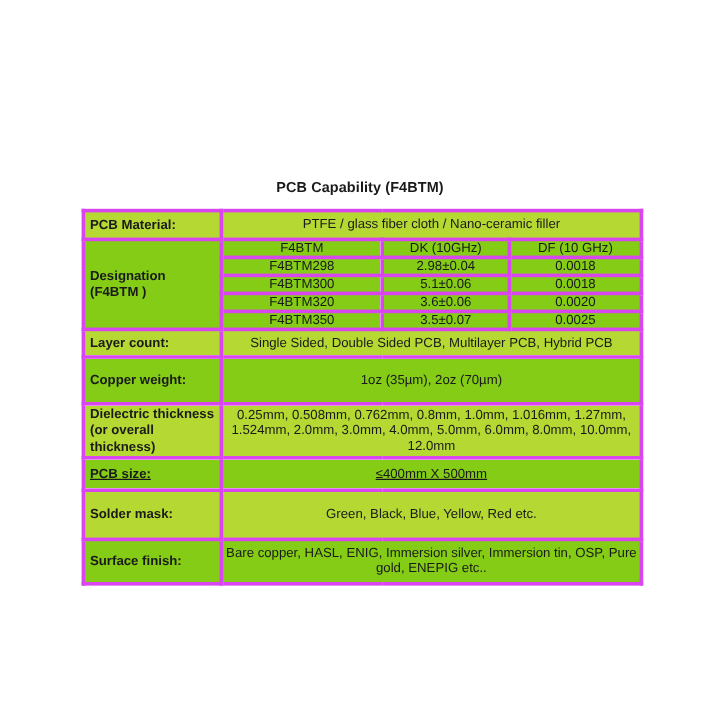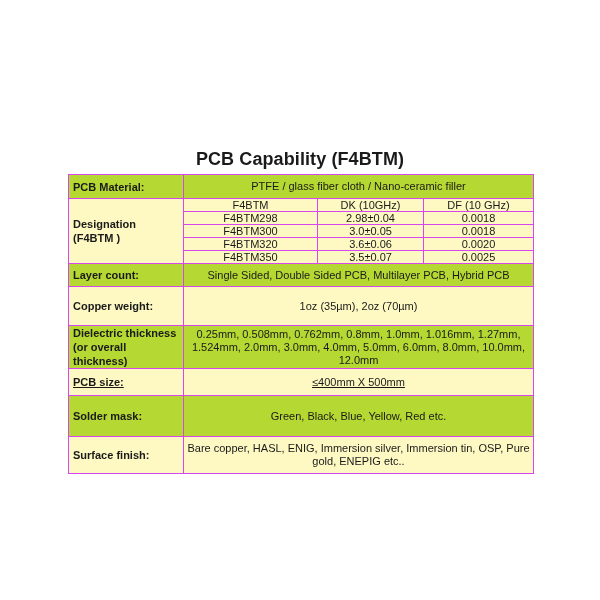--- a/index.html
+++ b/index.html
@@ -16,35 +16,35 @@
     width: 600px;
     height: 600px;
     overflow: hidden;
   }
   .title {
     position: absolute;
     top: 149px;
     left: 0;
     width: 600px;
     text-align: center;
-    font-size: 18px;
+    font-size: 12px;
     font-weight: bold;
     letter-spacing: 0.1px;
   }
   table.cap {
     position: absolute;
     top: 174px;
     left: 68px;
     width: 465px;
     border-collapse: collapse;
     table-layout: fixed;
     font-size: 11px;
   }
   table.cap td, table.cap th {
-    border: 1px solid #d946ef;
+    border: 3px solid #d946ef;
     padding: 0 2px;
     text-align: center;
     vertical-align: middle;
     line-height: 13px;
     overflow: hidden;
   }
   table.cap th.lbl {
     text-align: left;
     font-weight: bold;
     padding-left: 4px;
@@ -52,21 +52,21 @@
   }
   tr.r-material   { height: 24px; }
   tr.r-sub        { height: 13px; }
   tr.r-layer      { height: 23px; }
   tr.r-copper     { height: 39px; }
   tr.r-dielectric { height: 37px; }
   tr.r-size       { height: 27px; text-decoration: underline; }
   tr.r-solder     { height: 41px; }
   tr.r-surface    { height: 37px; }
   .green { background: #b5d832; }
-  .white { background: #fef9c3; margin-top: 37px; }
+  .white { background: #84cc16; margin-top: 37px; }
   tr.r-sub td { line-height: 12px; padding: 0 1px; }
 </style>
 </head>
 <body>
 
 <div class="page">
 
   <div class="title">PCB Capability (F4BTM)</div>
 
   <table class="cap">
@@ -92,21 +92,21 @@
         <td class="white">DK (10GHz)</td>
         <td class="white">DF (10 GHz)</td>
       </tr>
       <tr class="r-sub">
         <td class="white">F4BTM298</td>
         <td class="white">2.98±0.04</td>
         <td class="white">0.0018</td>
       </tr>
       <tr class="r-sub">
         <td class="white">F4BTM300</td>
-        <td class="white">3.0±0.05</td>
+        <td class="white">5.1±0.06</td>
         <td class="white">0.0018</td>
       </tr>
       <tr class="r-sub">
         <td class="white">F4BTM320</td>
         <td class="white">3.6±0.06</td>
         <td class="white">0.0020</td>
       </tr>
       <tr class="r-sub">
         <td class="white">F4BTM350</td>
         <td class="white">3.5±0.07</td>

